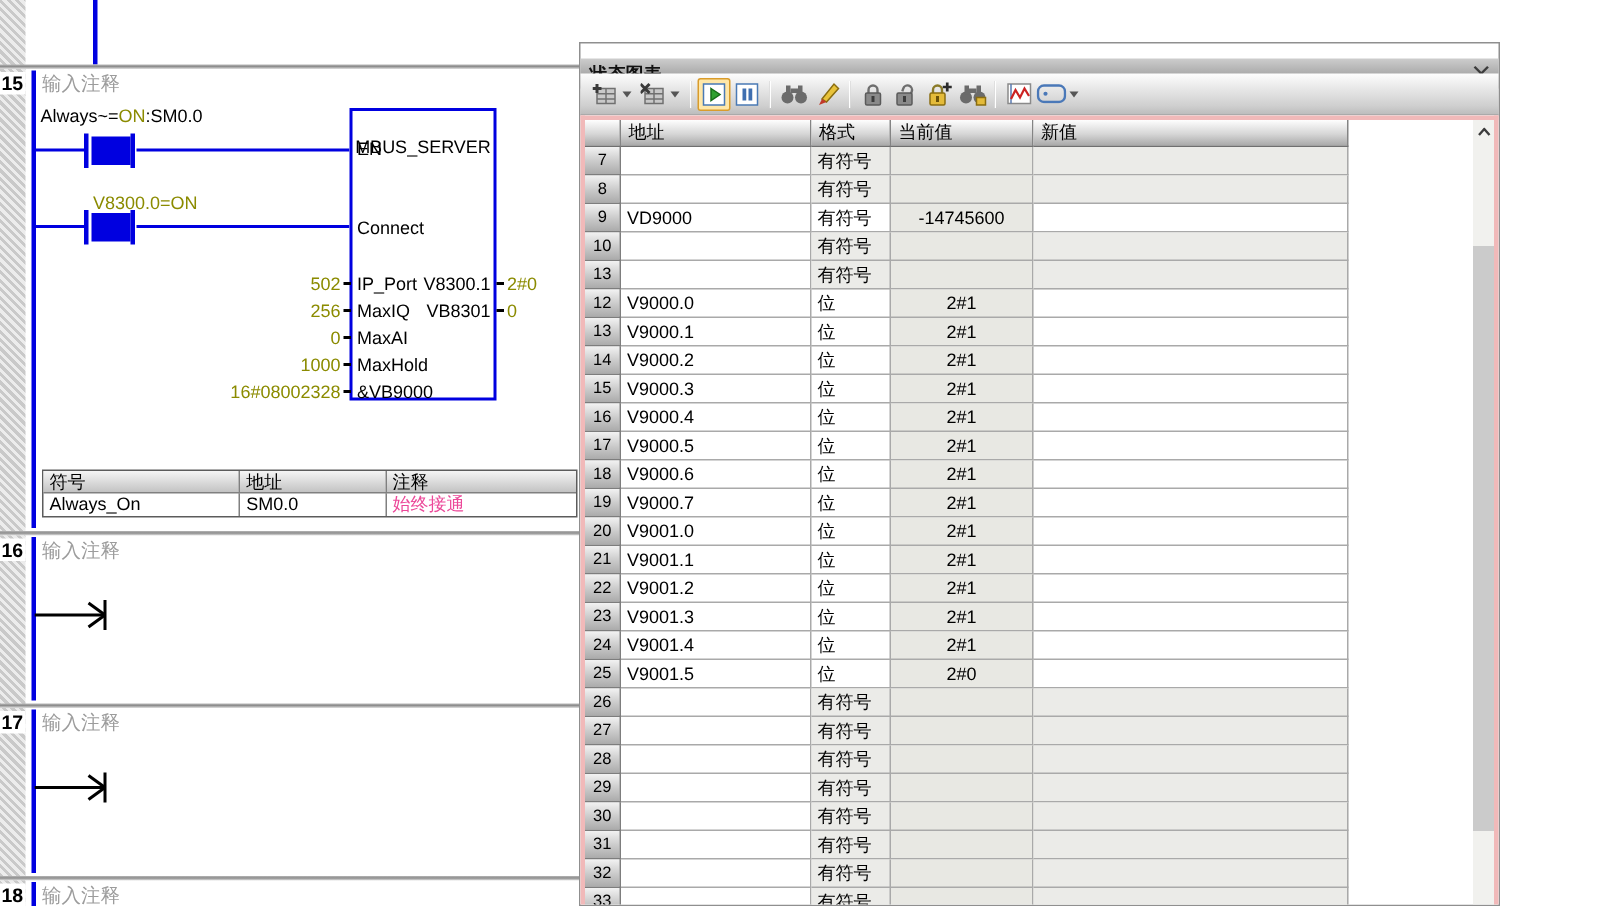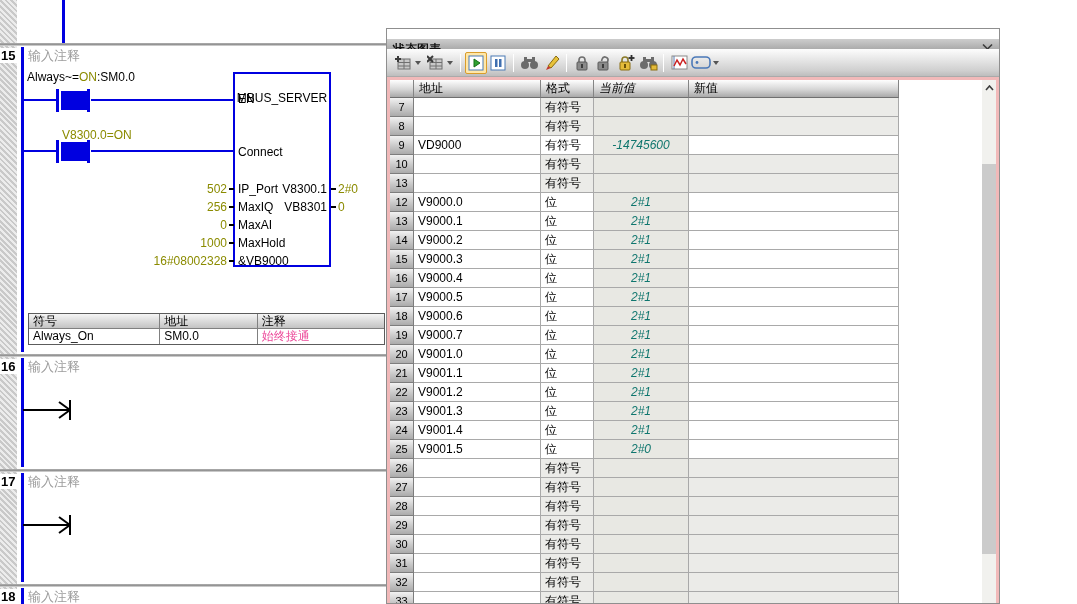--- a/index.html
+++ b/index.html
@@ -59,26 +59,26 @@
   #tablearea { position:absolute; left:0; top:48px; width:612px; height:526px;
                border:3px solid #f1b9b9; border-bottom:none; background:#fff; overflow:hidden; }
   .hd-row { display:flex; height:18px; }
   .hd-cell { background:linear-gradient(#fefefe,#d6d6d6 55%,#a9a9a9);
              border-right:1px solid #848484; border-bottom:1px solid #6f6f6f;
              font-size:12px; color:#000; padding-left:5px; line-height:17px; white-space:nowrap; }
   .g-row { display:flex; height:19px; }
   .g-cell { border-right:1px solid #a9a9a9; border-bottom:1px solid #a9a9a9;
             font-size:12px; line-height:18px; padding-left:4px; overflow:hidden; white-space:nowrap; }
   .c-num { width:24px; } .c-addr { width:127px; } .c-fmt { width:53px; }
-  .c-cur { width:95px;font-style:italic; } .c-new { width:210px; }
+  .c-cur { width:95px; } .c-new { width:210px; }
   .numcell { background:linear-gradient(#f2f2f2,#c9c9c9 55%,#ababab);
              border-right:1px solid #7d7d7d; border-bottom:1px solid #7d7d7d;
              font-size:11px; text-align:center; padding-left:0; color:#000; }
   .dim { background:#ebebe8; }
-  .curbg { background:#e8e8e3; color:#0f766e; text-align:center; padding-left:0; }
+  .curbg { background:#e8e8e3; color:#000000; text-align:center; padding-left:0; }
   
   #vsb { position:absolute; right:0; top:0; width:14px; height:523px; background:#f1f1ee; }
   #vsb-up { position:absolute; left:0; top:0; width:14px; height:16px; background:#f1f1ee;
             display:flex; align-items:center; justify-content:center; }
   #vsb-thumb { position:absolute; left:0; top:84px; width:14px; height:390px; background:#cbcbcb; }
 </style>
 </head>
 <body>
 
 <div id="stage">

